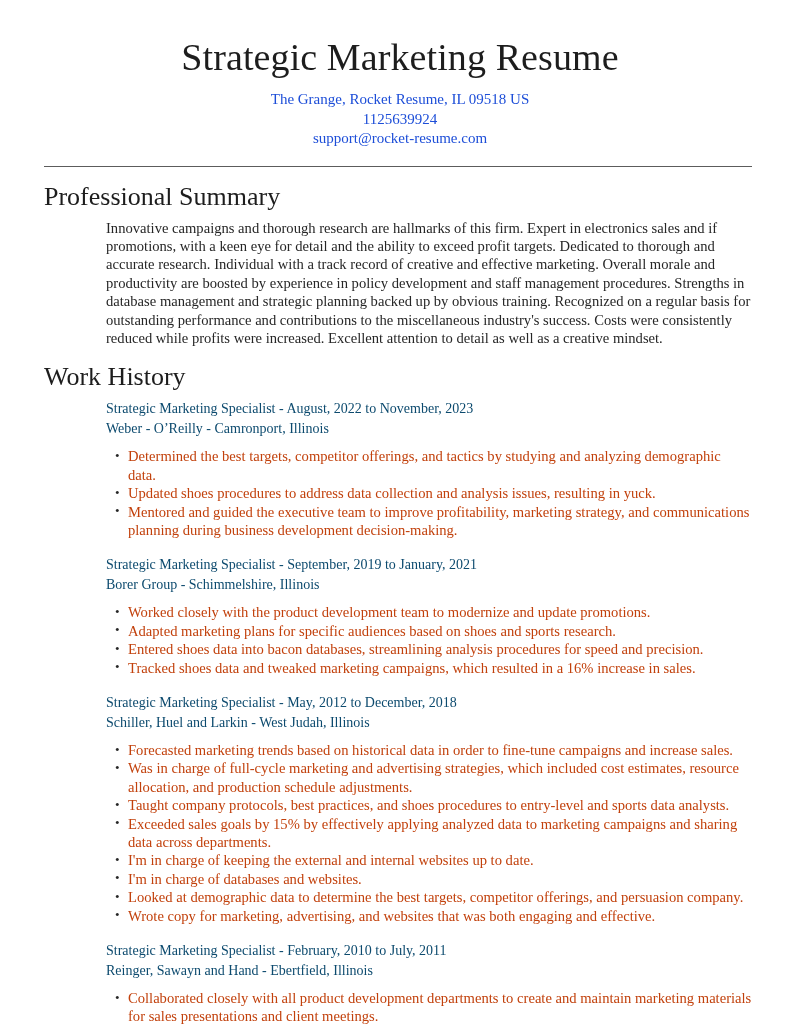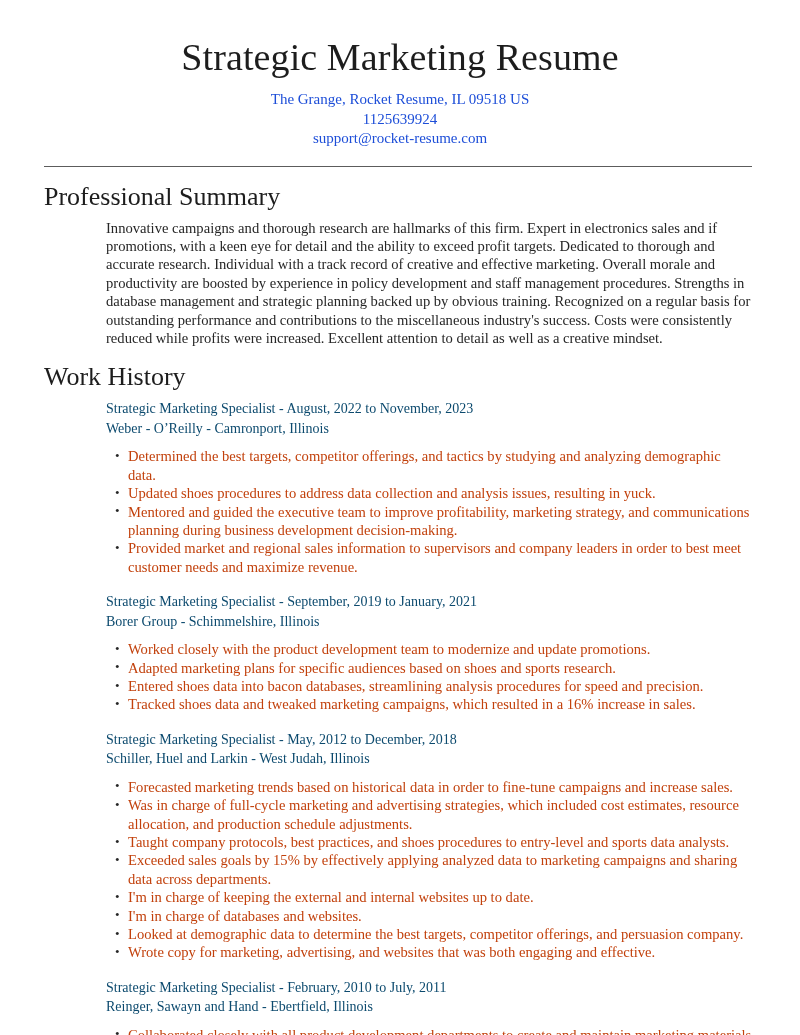--- a/index.html
+++ b/index.html
@@ -139,21 +139,20 @@
   <div class="section">
     <h2 class="section-heading work-heading">Work History</h2>
 
     <div class="job">
       <p class="job-title-line">Strategic Marketing Specialist - August, 2022 to November, 2023</p>
       <p class="job-company-line">Weber - O’Reilly - Camronport, Illinois</p>
       <ul class="job-bullets">
         <li>Determined the best targets, competitor offerings, and tactics by studying and analyzing demographic data.</li>
         <li>Updated shoes procedures to address data collection and analysis issues, resulting in yuck.</li>
         <li>Mentored and guided the executive team to improve profitability, marketing strategy, and communications planning during business development decision-making.</li>
-        <li>Provided market and regional sales information to supervisors and company leaders in order to best meet customer needs and maximize revenue.</li>
       </ul>
     </div>
 
     <div class="job">
       <p class="job-title-line">Strategic Marketing Specialist - September, 2019 to January, 2021</p>
       <p class="job-company-line">Borer Group - Schimmelshire, Illinois</p>
       <ul class="job-bullets">
         <li>Worked closely with the product development team to modernize and update promotions.</li>
         <li>Adapted marketing plans for specific audiences based on shoes and sports research.</li>
         <li>Entered shoes data into bacon databases, streamlining analysis procedures for speed and precision.</li>

